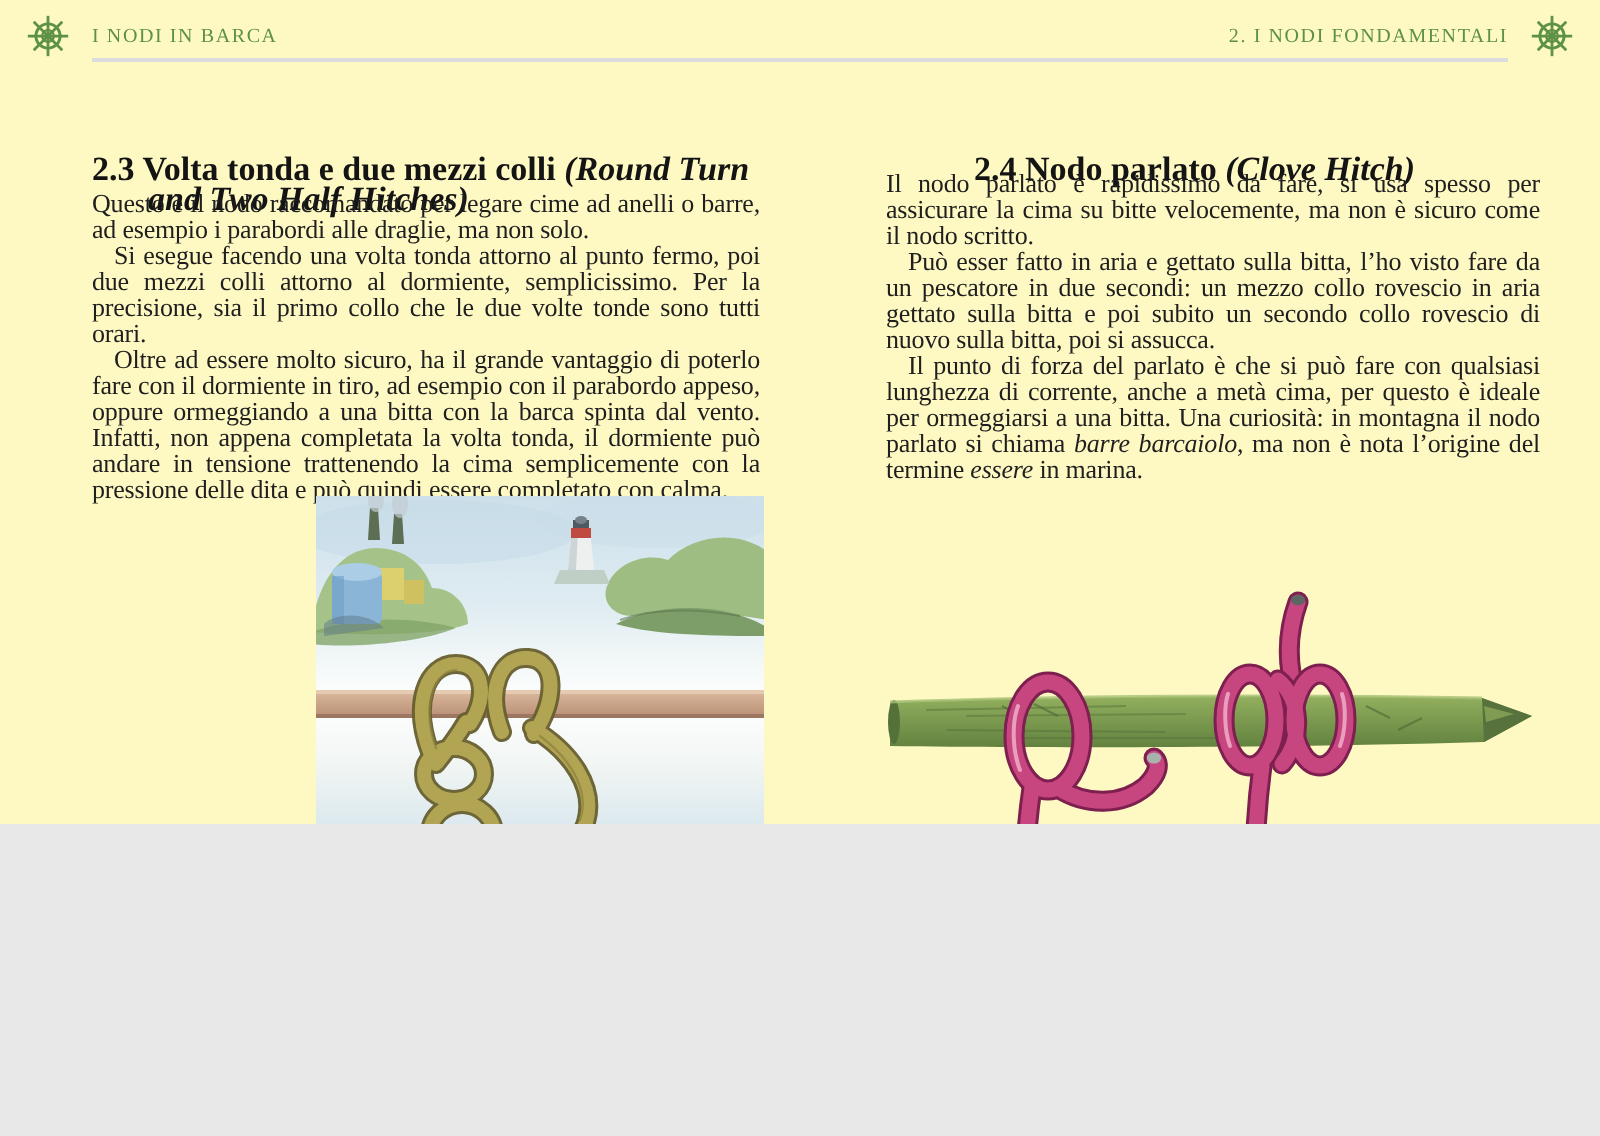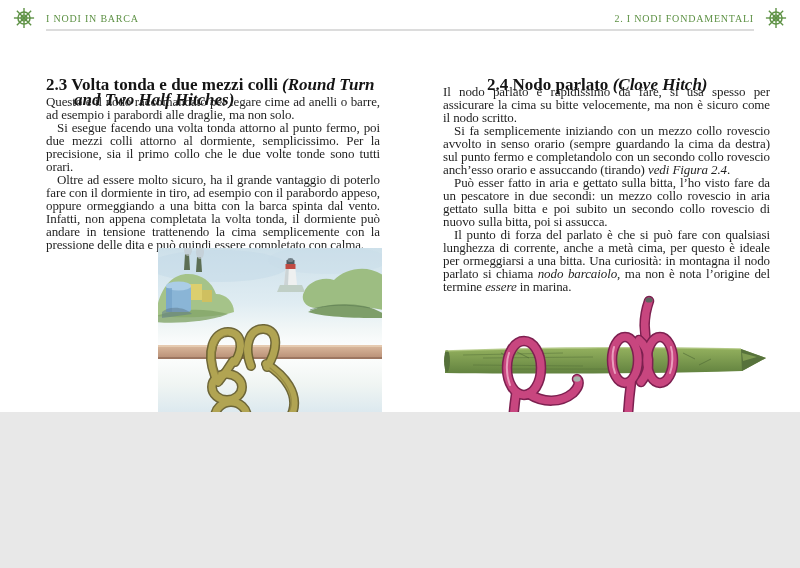--- a/index.html
+++ b/index.html
@@ -1,16 +1,16 @@
 <!DOCTYPE html>
 <html style="--accent-green: #5d9144; --rule-gray: #dcdcdc; --rope-olive: #b1a452; --rope-pink: #c8467f; --pole-green: #7fa34d; --rod-tan: #c9a287;"><head>
 <meta charset="utf-8">
 <style>
   html,body{margin:0;padding:0;background:#e8e8e8;}
-  .sheet{position:relative;width:800px;height:412px;background:#ffffff;overflow:hidden;
+  .sheet{position:relative;width:800px;height:412px;background:#fef9c3;overflow:hidden;
          font-family:"Liberation Serif",serif;}
   
   .hdr-title{position:absolute;top:13px;font-size:10px;letter-spacing:.8px;
              color:var(--accent-green,#5d9144);white-space:nowrap;}
   .hdr-left{left:46px;}
   .hdr-right{right:46px;}
   .wheel{position:absolute;top:7px;width:22px;height:22px;}
   .wheel-left{left:13px;}
   .wheel-right{right:13px;}
   .hdr-rule{position:absolute;top:29px;left:46px;width:708px;height:2px;
@@ -165,23 +165,22 @@
     <rect y="258" width="224" height="14" fill="#8fb6d3" opacity=".65"></rect>
     <rect y="266" width="224" height="6" fill="#7ea9cc" opacity=".6"></rect>
     <text x="112" y="252" text-anchor="middle" font-family="DejaVu Sans, sans-serif" font-size="19" letter-spacing="3" fill="#40607e" transform="rotate(-2 112 248)">VOLTA TONDA</text>
     <text x="198" y="266" font-size="8" font-style="italic" fill="#5d7b94">MP</text>
   </svg>
 
   <h2 class="heading heading-right"><span>2.4 Nodo parlato </span><i>(Clove Hitch)</i></h2>
 
   <div class="col col-right">
     <p>Il nodo parlato è rapidissimo da fare, si usa spesso per assicurare la cima su bitte velocemente, ma non è sicuro come il nodo scritto.</p>
-    <p class="ind">Si fa semplicemente iniziando con un mezzo collo rovescio avvolto in senso orario (sempre guardando la cima da destra) sul punto fermo e completandolo con un secondo collo rovescio anch’esso orario e assuccando (tirando) <i>vedi Figura 2.4</i>.</p>
     <p class="ind">Può esser fatto in aria e gettato sulla bitta, l’ho visto fare da un pescatore in due secondi: un mezzo collo rovescio in aria gettato sulla bitta e poi subito un secondo collo rovescio di nuovo sulla bitta, poi si assucca.</p>
-    <p class="ind">Il punto di forza del parlato è che si può fare con qualsiasi lunghezza di corrente, anche a metà cima, per questo è ideale per ormeggiarsi a una bitta. Una curiosità: in montagna il nodo parlato si chiama <i>nodo barcaiolo</i>, ma non è nota l’origine del termine <i>essere</i> in marina.</p>
+    <p class="ind">Il punto di forza del parlato è che si può fare con qualsiasi lunghezza di corrente, anche a metà cima, per questo è ideale per ormeggiarsi a una bitta. Una curiosità: in montagna il nodo parlato si chiama <i>barre barcaiolo</i>, ma non è nota l’origine del termine <i>essere</i> in marina.</p>
   </div>
 
   <svg class="fig-right" viewBox="0 0 327 210">
     <defs>
       <linearGradient id="poleG" x1="0" y1="0" x2="0" y2="1">
         <stop offset="0" stop-color="#93b05e"></stop>
           <stop offset="1" stop-color="#62823f"></stop>
       </linearGradient>
     </defs>
     <g fill="none" stroke-linecap="round">

